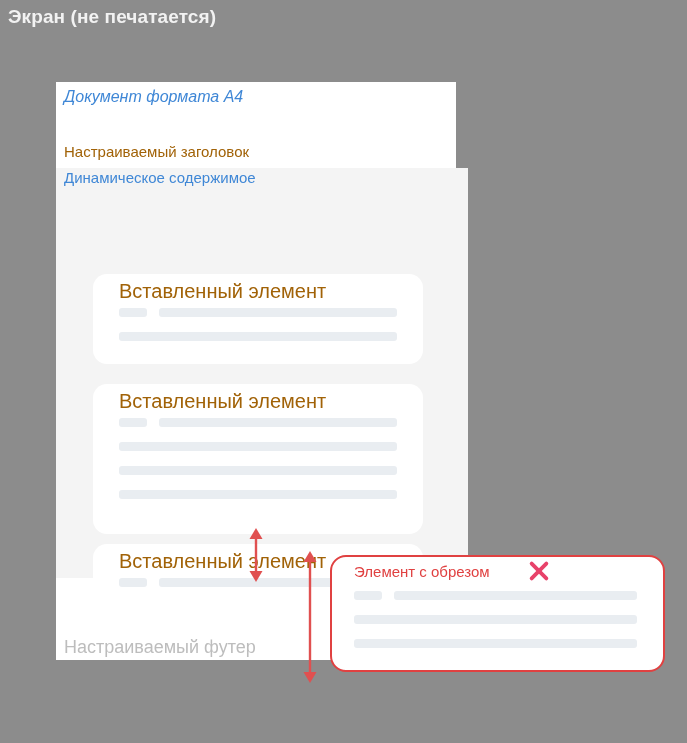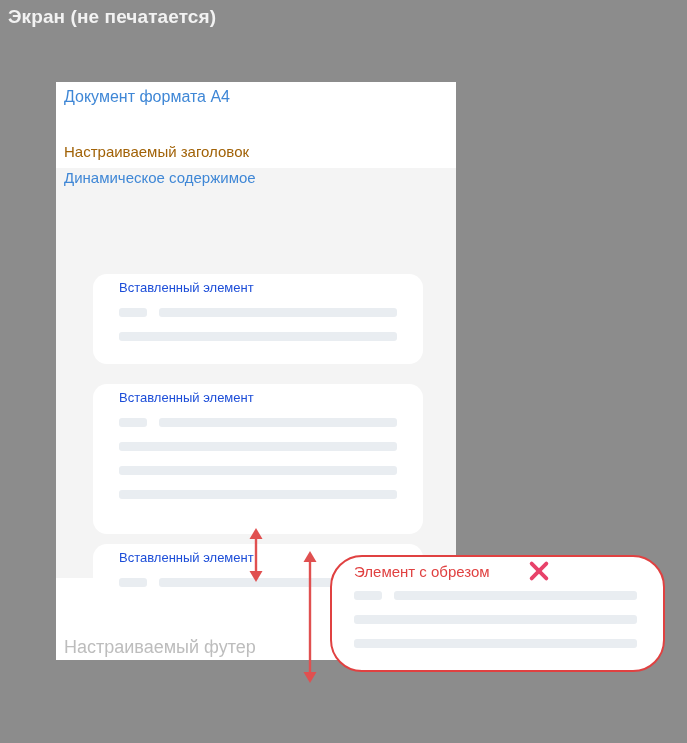--- a/index.html
+++ b/index.html
@@ -38,39 +38,41 @@
     box-sizing: border-box;
   }
 
   .page-title {
     position: absolute;
     left: 8px;
     top: 6px;
     font-size: 16px;
     color: #3f87d6;
     white-space: nowrap;
+    font-style: italic;
   }
 
   .page-header {
     position: absolute;
     left: 8px;
     top: 61px;
     font-size: 15px;
     color: #a16207;
     white-space: nowrap;
   }
 
   
   .content-band {
     position: absolute;
     left: 0;
     top: 86px;
     width: 400px;
     height: 410px;
     background: #f4f4f4;
+    padding-left: 12px;
   }
 
   .content-label {
     position: absolute;
     left: 8px;
     top: 1px;
     font-size: 15px;
     color: #3f87d6;
     white-space: nowrap;
   }
@@ -85,42 +87,42 @@
     box-sizing: border-box;
   }
   .card-1 { top: 106px; height: 90px; }
   .card-2 { top: 216px; height: 150px; }
   .card-3 { top: 376px; height: 75px; }
 
   .card-title {
     position: absolute;
     left: 26px;
     top: 6px;
-    font-size: 13px;
-    color: #1d4ed8;
+    font-size: 20px;
+    color: #a16207;
     white-space: nowrap;
   }
 
   .bar {
     position: absolute;
     background: #e9edf1;
     border-radius: 3px;
     height: 9px;
   }
 
   
   .clip-card {
     position: absolute;
     left: 330px;
     top: 555px;
     width: 335px;
     height: 117px;
     background: #ffffff;
     border: 2px solid #e04141;
-    border-radius: 32px;
+    border-radius: 16px;
     box-sizing: border-box;
     z-index: 6;
     padding-left: 45px;
   }
 
   .clip-title {
     position: absolute;
     left: 22px;
     top: 6px;
     font-size: 15px;

